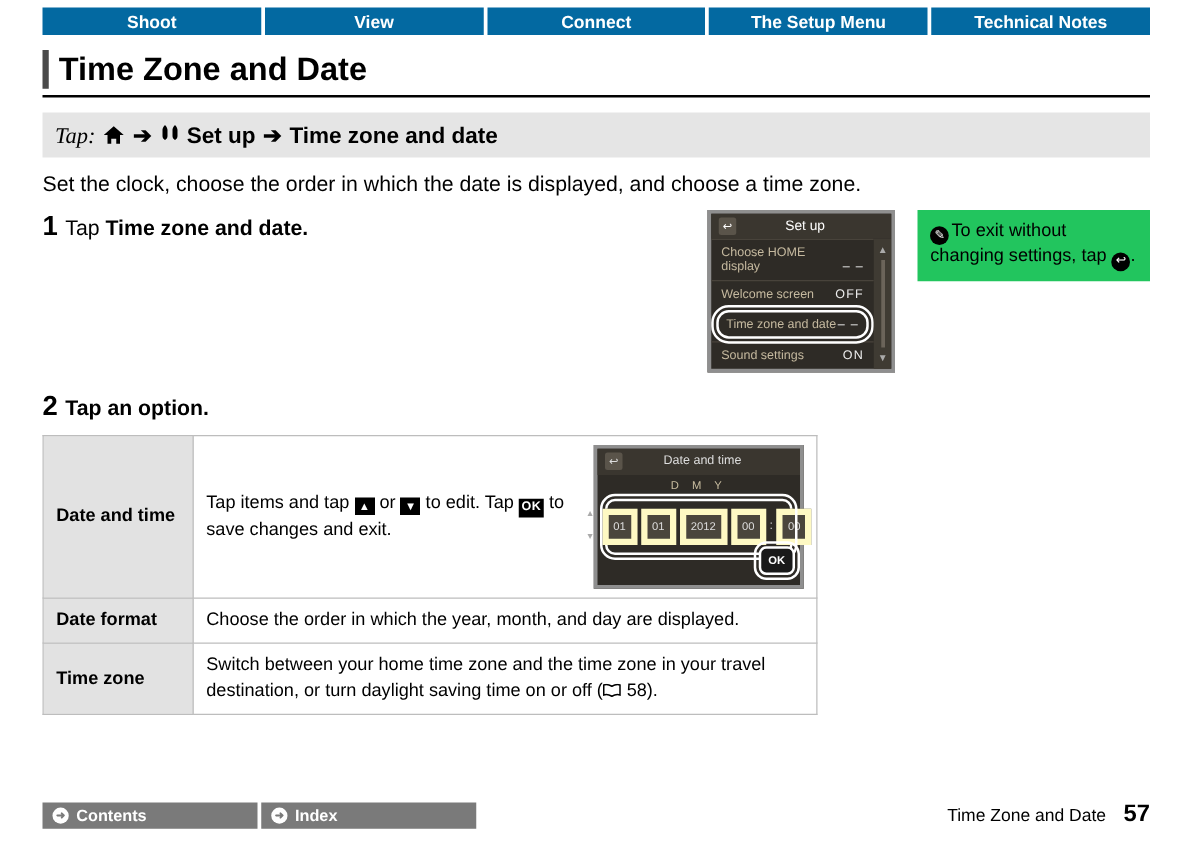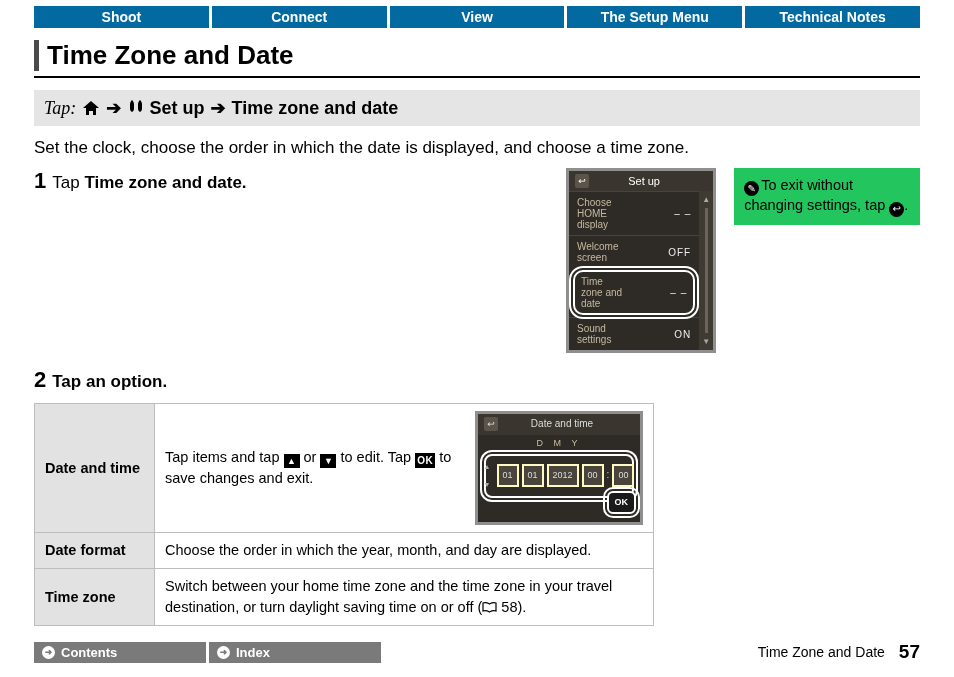--- a/index.html
+++ b/index.html
@@ -18,21 +18,21 @@
   .step-line { display: flex; align-items: baseline; gap: 6px; }
   .step-num { font-size: 22px; font-weight: bold; }
   .step-text { font-size: 17px; font-weight: bold; }
   .row1 { display: flex; align-items: flex-start; gap: 18px; }
   .sidebox { width: 220px; background: #22c55e; padding: 8px 10px; font-size: 14.5px; line-height: 1.35; }
   .pencil { display: inline-flex; width: 15px; height: 15px; border-radius: 50%; background: #000; color: #fff; font-size: 10px; align-items: center; justify-content: center; margin-right: 2px; vertical-align: -2px; }
   .cam-shot { width: 180px; background: #2e2b26; border: 3px solid #8f8f8f; font-size: 11px; color: #ddd; }
   .cam-header { display: flex; align-items: center; background: #3a362f; padding: 3px 6px; color: #fff; }
   .cam-back { width: 14px; height: 14px; background: #5a544a; border-radius: 2px; display: flex; align-items: center; justify-content: center; margin-right: 6px; font-size: 9px; }
   .cam-title { flex: 1; text-align: center; font-size: 11px; }
-  .cam-row { display: flex; align-items: center; padding: 5px 8px; border-top: 1px solid #48433b; gap: 44px; }
+  .cam-row { display: flex; align-items: flex-end; padding: 5px 8px; border-top: 1px solid #48433b; }
   .cam-row-label { flex: 1; font-size: 10px; color: #c5b99f; }
   .cam-row-val { font-size: 10px; color: #eee; letter-spacing: 1px; }
   .cam-row.sel { border: 2px solid #fff; border-radius: 10px; margin: 2px 4px; padding: 4px 6px; outline: 2px solid #fff; outline-offset: 2px; }
   .cam-body { display: flex; }
   .cam-list { flex: 1; }
   .cam-scroll { width: 14px; background: #3f3b33; display: flex; flex-direction: column; align-items: center; padding: 4px 0; justify-content: space-between; }
   .cam-scroll span { font-size: 8px; color: #aaa; }
   .step2 { margin-top: 14px; }
   .opt-table { width: 620px; border-collapse: collapse; margin-top: 10px; font-size: 14.5px; }
   .opt-table td { border: 1px solid #bdbdbd; padding: 7px 10px; vertical-align: middle; }
@@ -43,38 +43,38 @@
   .up-btn, .down-btn { display: inline-flex; width: 16px; height: 14px; background: #000; color: #fff; align-items: center; justify-content: center; font-size: 9px; vertical-align: -2px; }
   .ok-btn { display: inline-flex; padding: 0 2px; height: 15px; background: #000; color: #fff; font-size: 10px; font-weight: bold; align-items: center; justify-content: center; vertical-align: -2px; letter-spacing: 0.5px; }
   .back-round { display: inline-flex; width: 15px; height: 15px; border-radius: 50%; background: #000; color: #fff; font-size: 10px; align-items: center; justify-content: center; vertical-align: -2px; }
   .book-icon { display: inline-block; vertical-align: -1px; }
   .dt-shot { width: 168px; background: #2e2b26; border: 3px solid #8f8f8f; color: #ddd; font-size: 10px; }
   .dt-header { display: flex; align-items: center; padding: 3px 6px; background: #3a362f; }
   .dt-title { flex: 1; text-align: center; font-size: 10px; }
   .dt-dmy { text-align: center; font-size: 9px; letter-spacing: 4px; padding: 2px 0; color: #c9bda0; }
   .dt-frame { border: 2px solid #fff; border-radius: 8px; margin: 2px 6px 6px 6px; padding: 6px 4px; outline: 2px solid #fff; outline-offset: 2px; position: relative; }
   .dt-fields { display: flex; align-items: center; justify-content: center; gap: 3px; }
-  .dt-box { background: #4a453c; padding: 3px 4px; font-size: 9px; color: #ddd; border: 2px solid #fef9c3; }
+  .dt-box { background: #4a453c; padding: 3px 4px; font-size: 9px; color: #ddd; border: 5px solid #fef9c3; }
   .dt-updown { display: flex; flex-direction: column; gap: 8px; font-size: 7px; color: #aaa; margin-right: 3px; }
   .dt-ok { position: absolute; right: -4px; bottom: -18px; background: #1a1a1a; color: #fff; border: 2px solid #fff; border-radius: 6px; padding: 3px 6px; font-size: 9px; font-weight: bold; outline: 2px solid #fff; outline-offset: 2px; }
   .footer { position: absolute; bottom: 14px; left: 34px; right: 34px; display: flex; align-items: center; }
   .foot-link { background: #7a7a7a; color: #fff; font-weight: bold; font-size: 13px; padding: 3px 14px 3px 8px; margin-right: 3px; display: flex; align-items: center; gap: 6px; width: 172px; }
   .foot-arrow { display: inline-flex; width: 13px; height: 13px; border-radius: 50%; background: #fff; color: #7a7a7a; align-items: center; justify-content: center; font-size: 9px; }
   .foot-spacer { flex: 1; }
   .foot-section { font-size: 14px; margin-right: 14px; }
   .foot-page { font-size: 19px; font-weight: bold; }
   svg { display: block; }
 </style>
 </head>
 <body>
 
 <div class="tabs">
   <div class="tab">Shoot</div>
+  <div class="tab">View</div>
   <div class="tab">Connect</div>
-  <div class="tab">View</div>
   <div class="tab active">The Setup Menu</div>
   <div class="tab">Technical Notes</div>
 </div>
 
 <div class="page-title-wrap">
   <div class="page-title">Time Zone and Date</div>
 </div>
 
 <div class="tap-bar">
   <span class="tap-prefix">Tap:</span>

